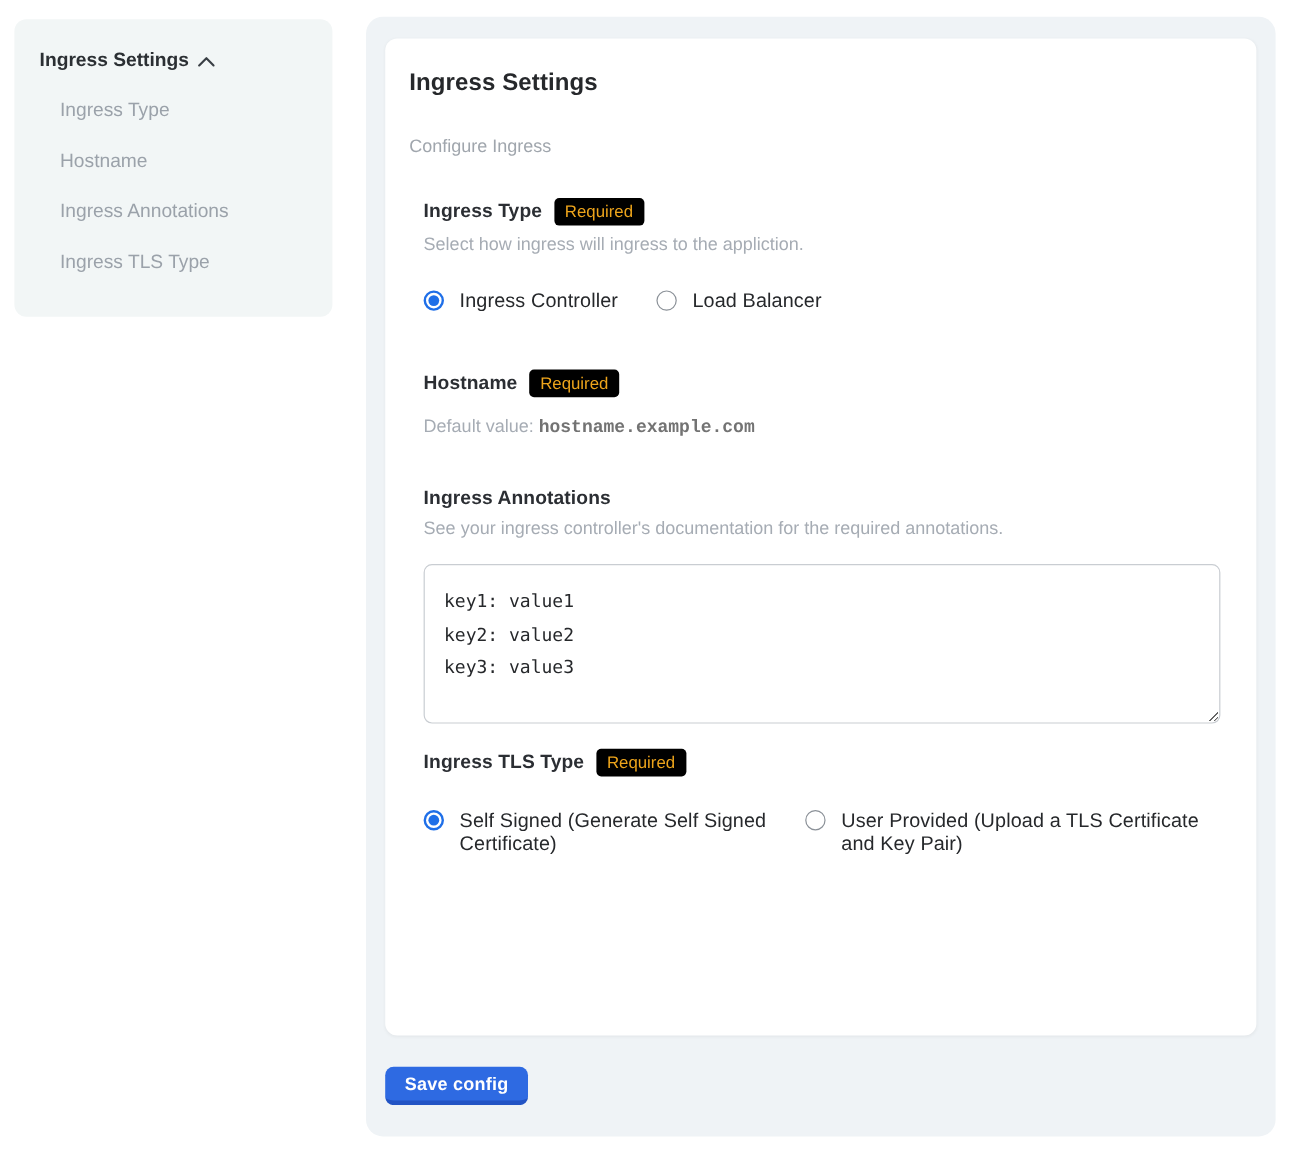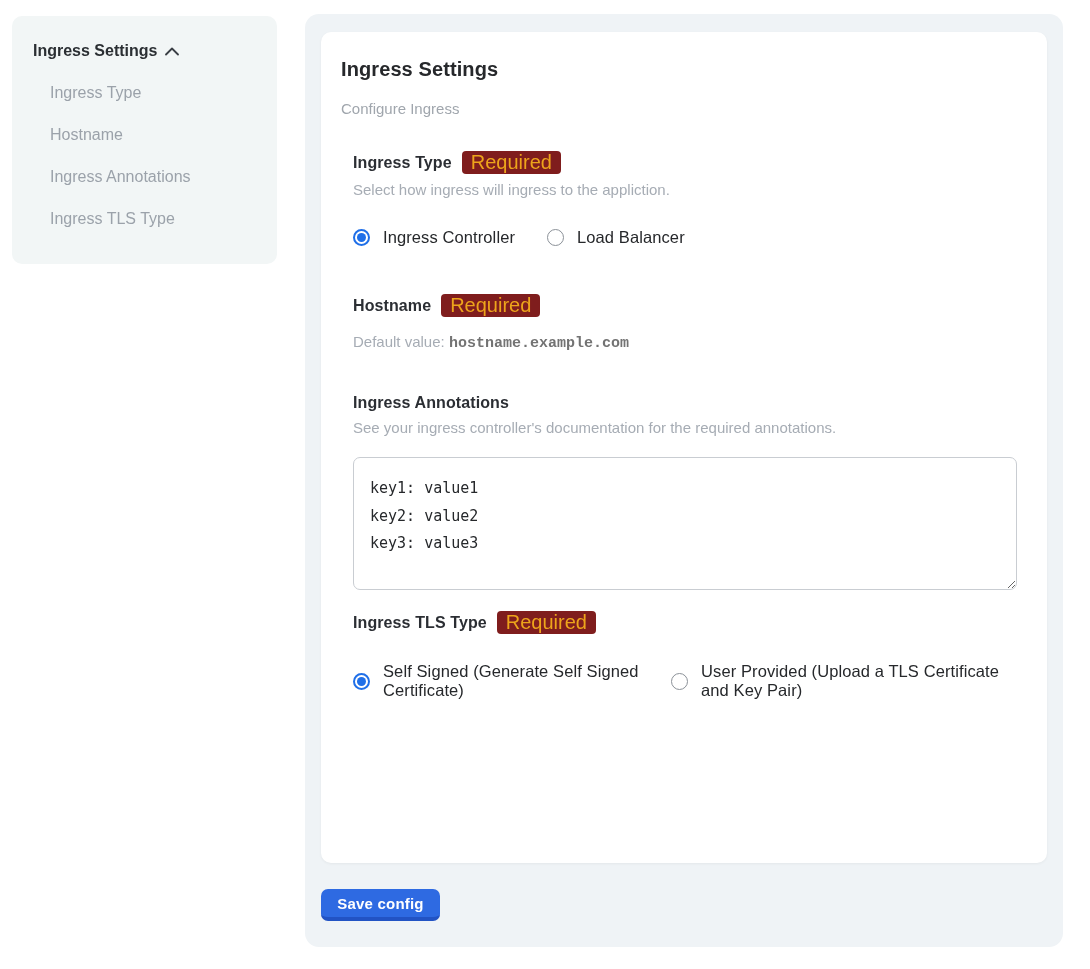--- a/index.html
+++ b/index.html
@@ -61,21 +61,21 @@
     box-shadow: 0 1px 3px rgba(0,0,0,0.05);
     padding: 26px 31px 24px 20px;
   }
   .card-title {
     font-size: 20px;
     font-weight: 700;
     color: #26282b;
     letter-spacing: 0.1px;
   }
   .card-subtitle {
-    margin-top: 19px;
+    margin-top: 33px;
     font-size: 15px;
     color: #a0a6ad;
   }
 
   .form-group { margin-left: 12px; }
   .group-ingress-type { margin-top: 34px; }
   .group-hostname { margin-top: 47px; }
   .group-annotations { margin-top: 42px; }
   .group-tls { margin-top: 21px; }
 
@@ -84,23 +84,23 @@
     align-items: center;
     gap: 10px;
   }
   .field-label {
     font-size: 16px;
     font-weight: 700;
     color: #2b2e33;
     letter-spacing: 0.1px;
   }
   .required-badge {
-    background: #7f1d1d;
+    background: #000000;
     color: #eda41b;
-    font-size: 20px;
+    font-size: 14px;
     padding: 4px 9px;
     border-radius: 4px;
     line-height: 15px;
   }
   .field-desc {
     margin-top: 7px;
     font-size: 15px;
     color: #a6acb4;
   }
 
@@ -112,21 +112,20 @@
     gap: 32px;
   }
   .radio-col {
     margin-top: 28px;
     display: flex;
     flex-direction: row;
     gap: 23px;
   }
   .radio-option {
     display: flex;
-    align-items: center;
     gap: 13px;
     cursor: pointer;
   }
   .radio-circle {
     width: 17px; height: 17px;
     border-radius: 50%;
     border: 1.6px solid #8b9198;
     background: #fff;
     position: relative;
     flex: 0 0 auto;

